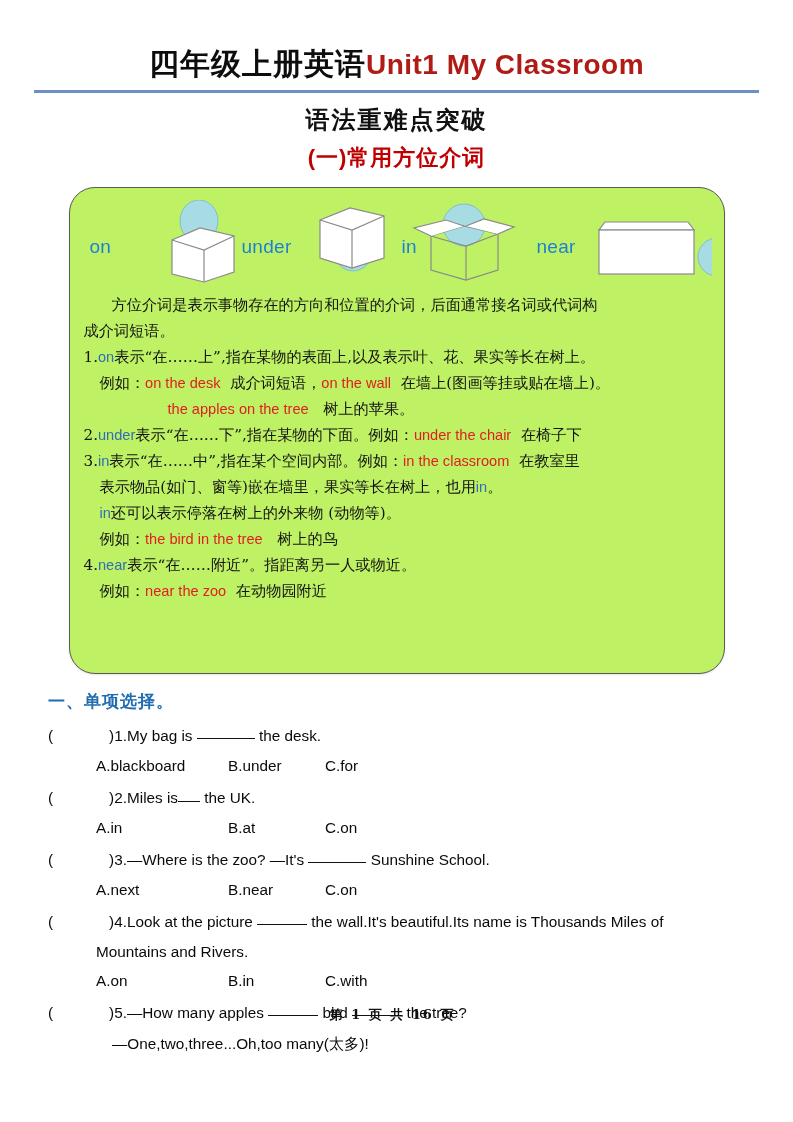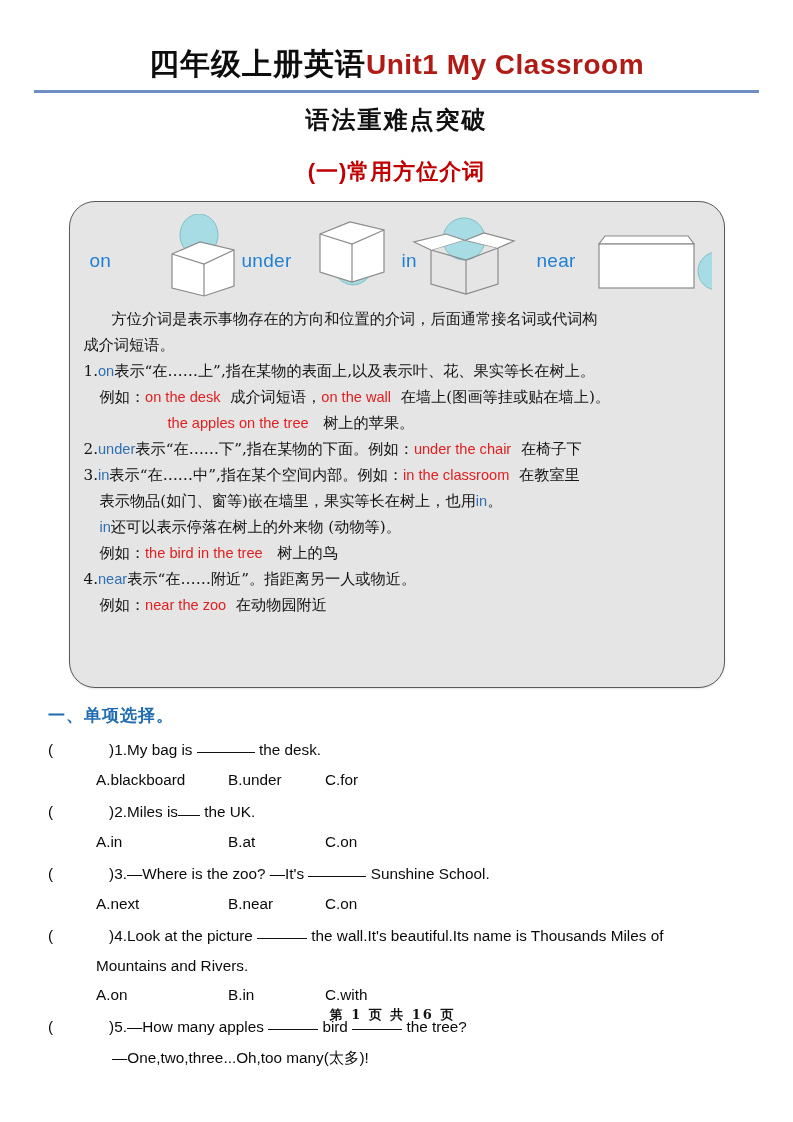--- a/index.html
+++ b/index.html
@@ -57,33 +57,33 @@
     color: #111111;
     margin-top: 11px;
     letter-spacing: 2px;
   }
   .subtitle-red {
     text-align: center;
     font-family: "Liberation Sans", sans-serif;
     font-weight: 700;
     font-size: 22px;
     color: #c00000;
-    margin-top: 21px;
+    margin-top: 7px;
     letter-spacing: 1px;
   }
 
   
   .grammar-card {
     position: relative;
     margin: 14px auto 8px auto;
     width: 656px;
     min-height: 487px;
     border: 1.6px solid #595959;
     border-radius: 26px;
-    background: #e5e5e5;
+    background: #bef264;
     box-sizing: border-box;
     padding: 10px 14px 10px 14px;
     box-shadow: 0 1px 2px rgba(0,0,0,0.10);
   }
 
   
   .illus-strip {
     position: relative;
     height: 88px;
     margin: 2px 0 4px 0;

